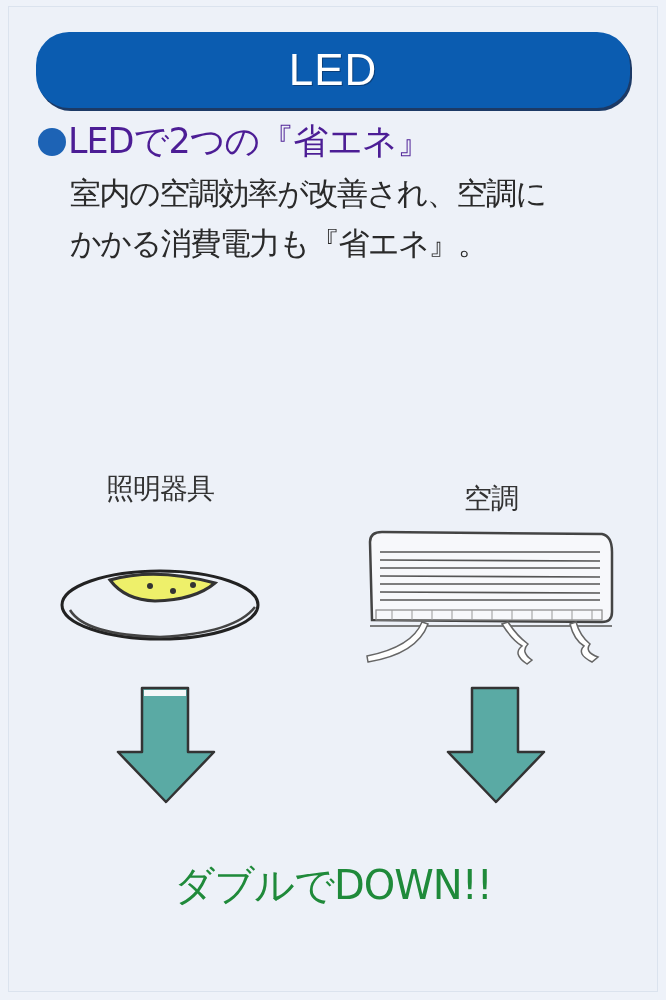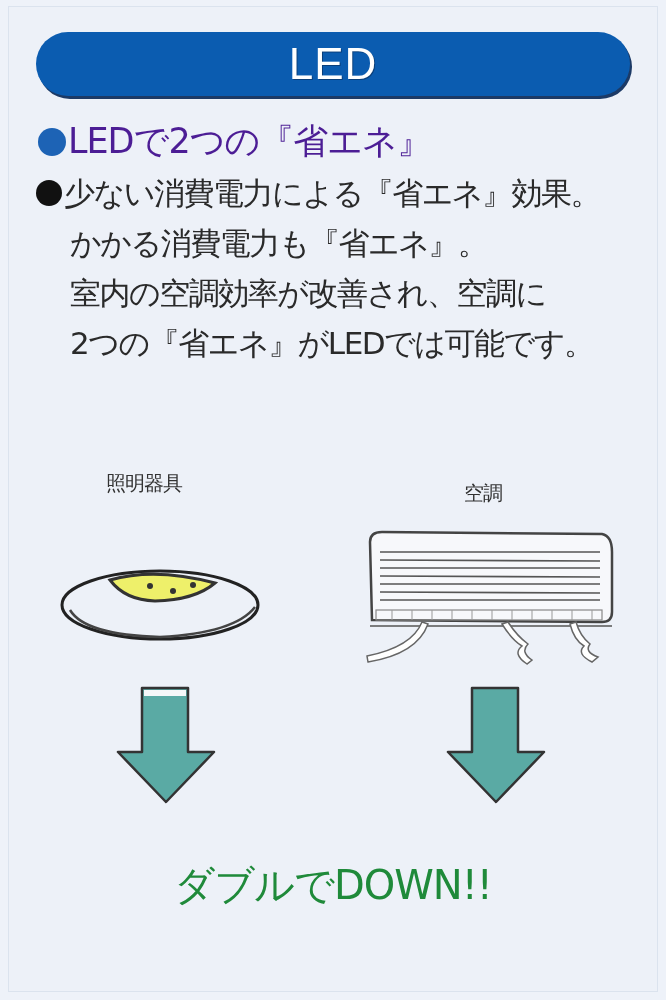--- a/index.html
+++ b/index.html
@@ -9,21 +9,21 @@
       font-family: "DejaVu Sans", sans-serif;
       position: relative;
       overflow: hidden;
     }
     .panel {
       position: absolute; left: 8px; top: 6px; width: 648px; height: 984px;
       background: #edf1f8;
       border: 1px solid #dbe3ee;
     }
     .banner {
-      position: absolute; left: 36px; top: 32px; width: 594px; height: 64px;
+      position: absolute; left: 36px; top: 32px; width: 594px; height: 76px;
       background: #0b5cb0;
       border-radius: 33px;
       box-shadow: 2px 3px 0 #1c3a66;
       display: flex; align-items: center; justify-content: center;
     }
     .banner-title {
       color: #ffffff; font-family: "Liberation Sans", sans-serif;
       font-size: 44px; letter-spacing: 1px;
       text-shadow: 1px 1px 0 #0a3f7a;
     }
@@ -41,21 +41,21 @@
     .dot.blue { background: #1d63b5; }
     .dot.black { background: #111; width: 26px; height: 26px; }
     .bullets { position: absolute; left: 36px; top: 168px; width: 620px; }
     .line {
       font-size: 31px; color: #2a2a2a; line-height: 50px;
       letter-spacing: -1.5px; white-space: nowrap;
       display: flex; align-items: center;
     }
     .line.indent { padding-left: 34px; }
     .label {
-      position: absolute; font-size: 20px; color: #333; letter-spacing: -1px;
+      position: absolute; font-size: 28px; color: #333; letter-spacing: -1px;
     }
     .arrow { position: absolute; }
     .tagline {
       position: absolute; left: 0; width: 666px; top: 858px;
       text-align: center; font-size: 40px; color: #1f8a3a;
       font-family: "DejaVu Sans", sans-serif; letter-spacing: -1px;
     }
   </style>
 </head>
 <body>
@@ -65,32 +65,25 @@
 <div class="banner">
   <span class="banner-title">LED</span>
 </div>
 
 <div class="heading">
   <span class="dot blue"></span>
   <span>LEDで2つの『省エネ』</span>
 </div>
 
 <div class="bullets">
-  <div class="line">
-    <span class="dot black"></span>
-    <span>少ない消費電力による『省エネ』効果。</span>
-  </div>
-  <div class="line indent">
-    <span>かかる消費電力も『省エネ』。</span>
-  </div>
   <div class="line indent">
     <span>室内の空調効率が改善され、空調に</span>
   </div>
   <div class="line indent">
-    <span>2つの『省エネ』がLEDでは可能です。</span>
+    <span>かかる消費電力も『省エネ』。</span>
   </div>
 </div>
 
 <div class="label" style="left:106px; top:470px;">照明器具</div>
 <div class="label" style="left:464px; top:470px;margin-top:10px;">空調</div>
 
 <svg style="position:absolute; left:55px; top:555px;" width="210" height="95" viewBox="0 0 210 95">
   <path d="M55 25 Q100 12 160 28 Q140 45 100 46 Q70 45 55 25 Z" fill="#eef06a" stroke="#333" stroke-width="3"></path>
   <circle cx="95" cy="31" r="3" fill="#333"></circle>
   <circle cx="118" cy="36" r="3" fill="#333"></circle>

